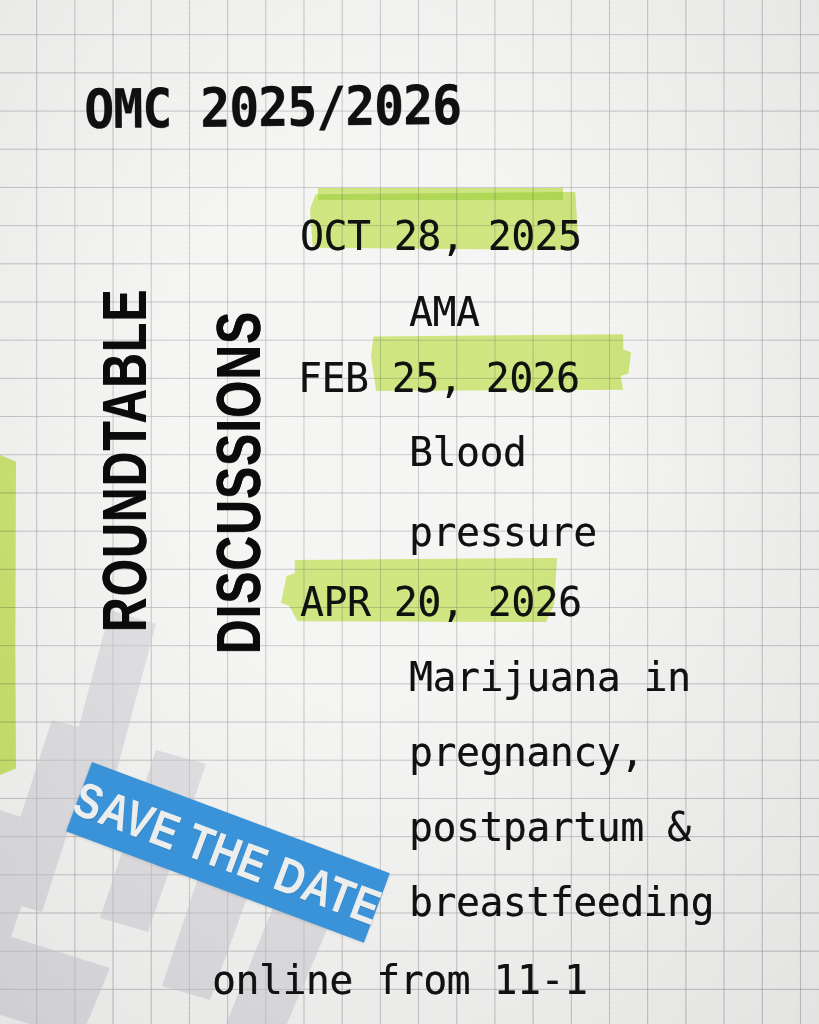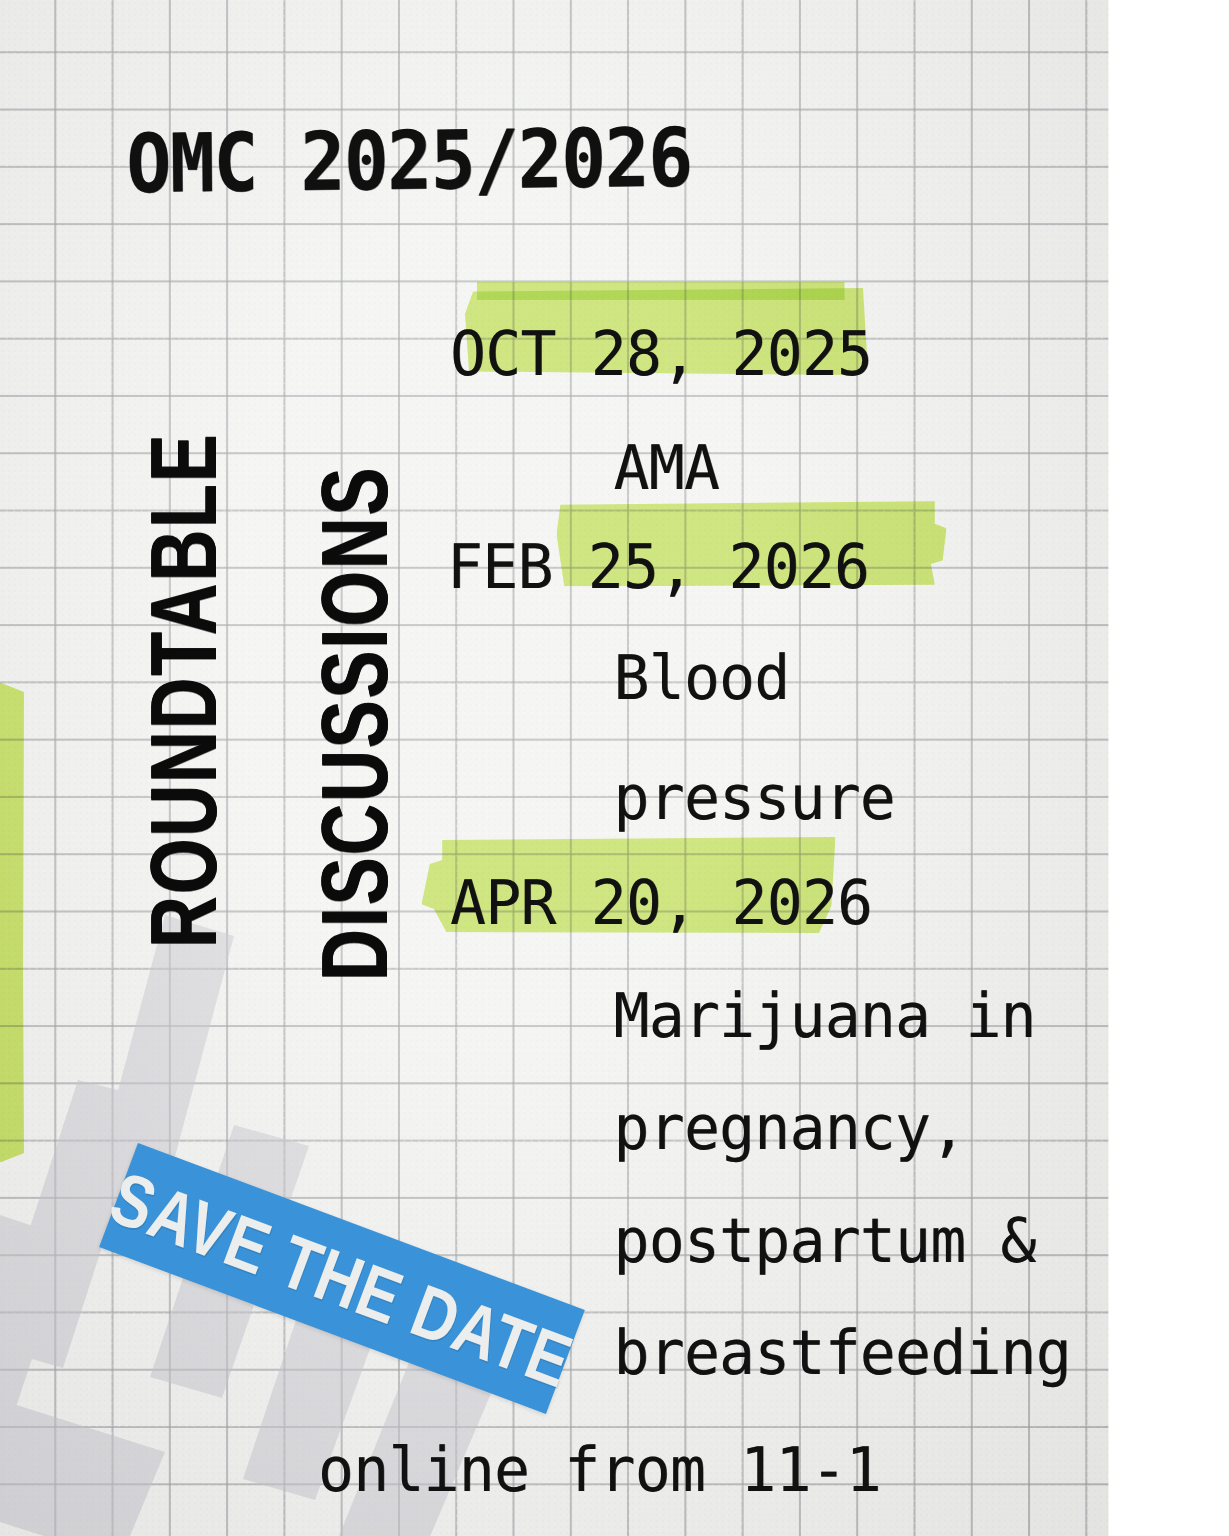--- a/index.html
+++ b/index.html
@@ -3,21 +3,21 @@
 <meta charset="utf-8">
 <style>
   html, body {
     margin: 0;
     padding: 0;
     background: #ffffff;
   }
 
   #poster {
     position: relative;
-    width: 739px;
+    width: 819px;
     height: 1024px;
     overflow: hidden;
     background-color: #f1f1ef;
     font-family: "DejaVu Sans Mono", monospace;
   }
 
   
   .grid-bg {
     position: absolute;
     inset: 0;

